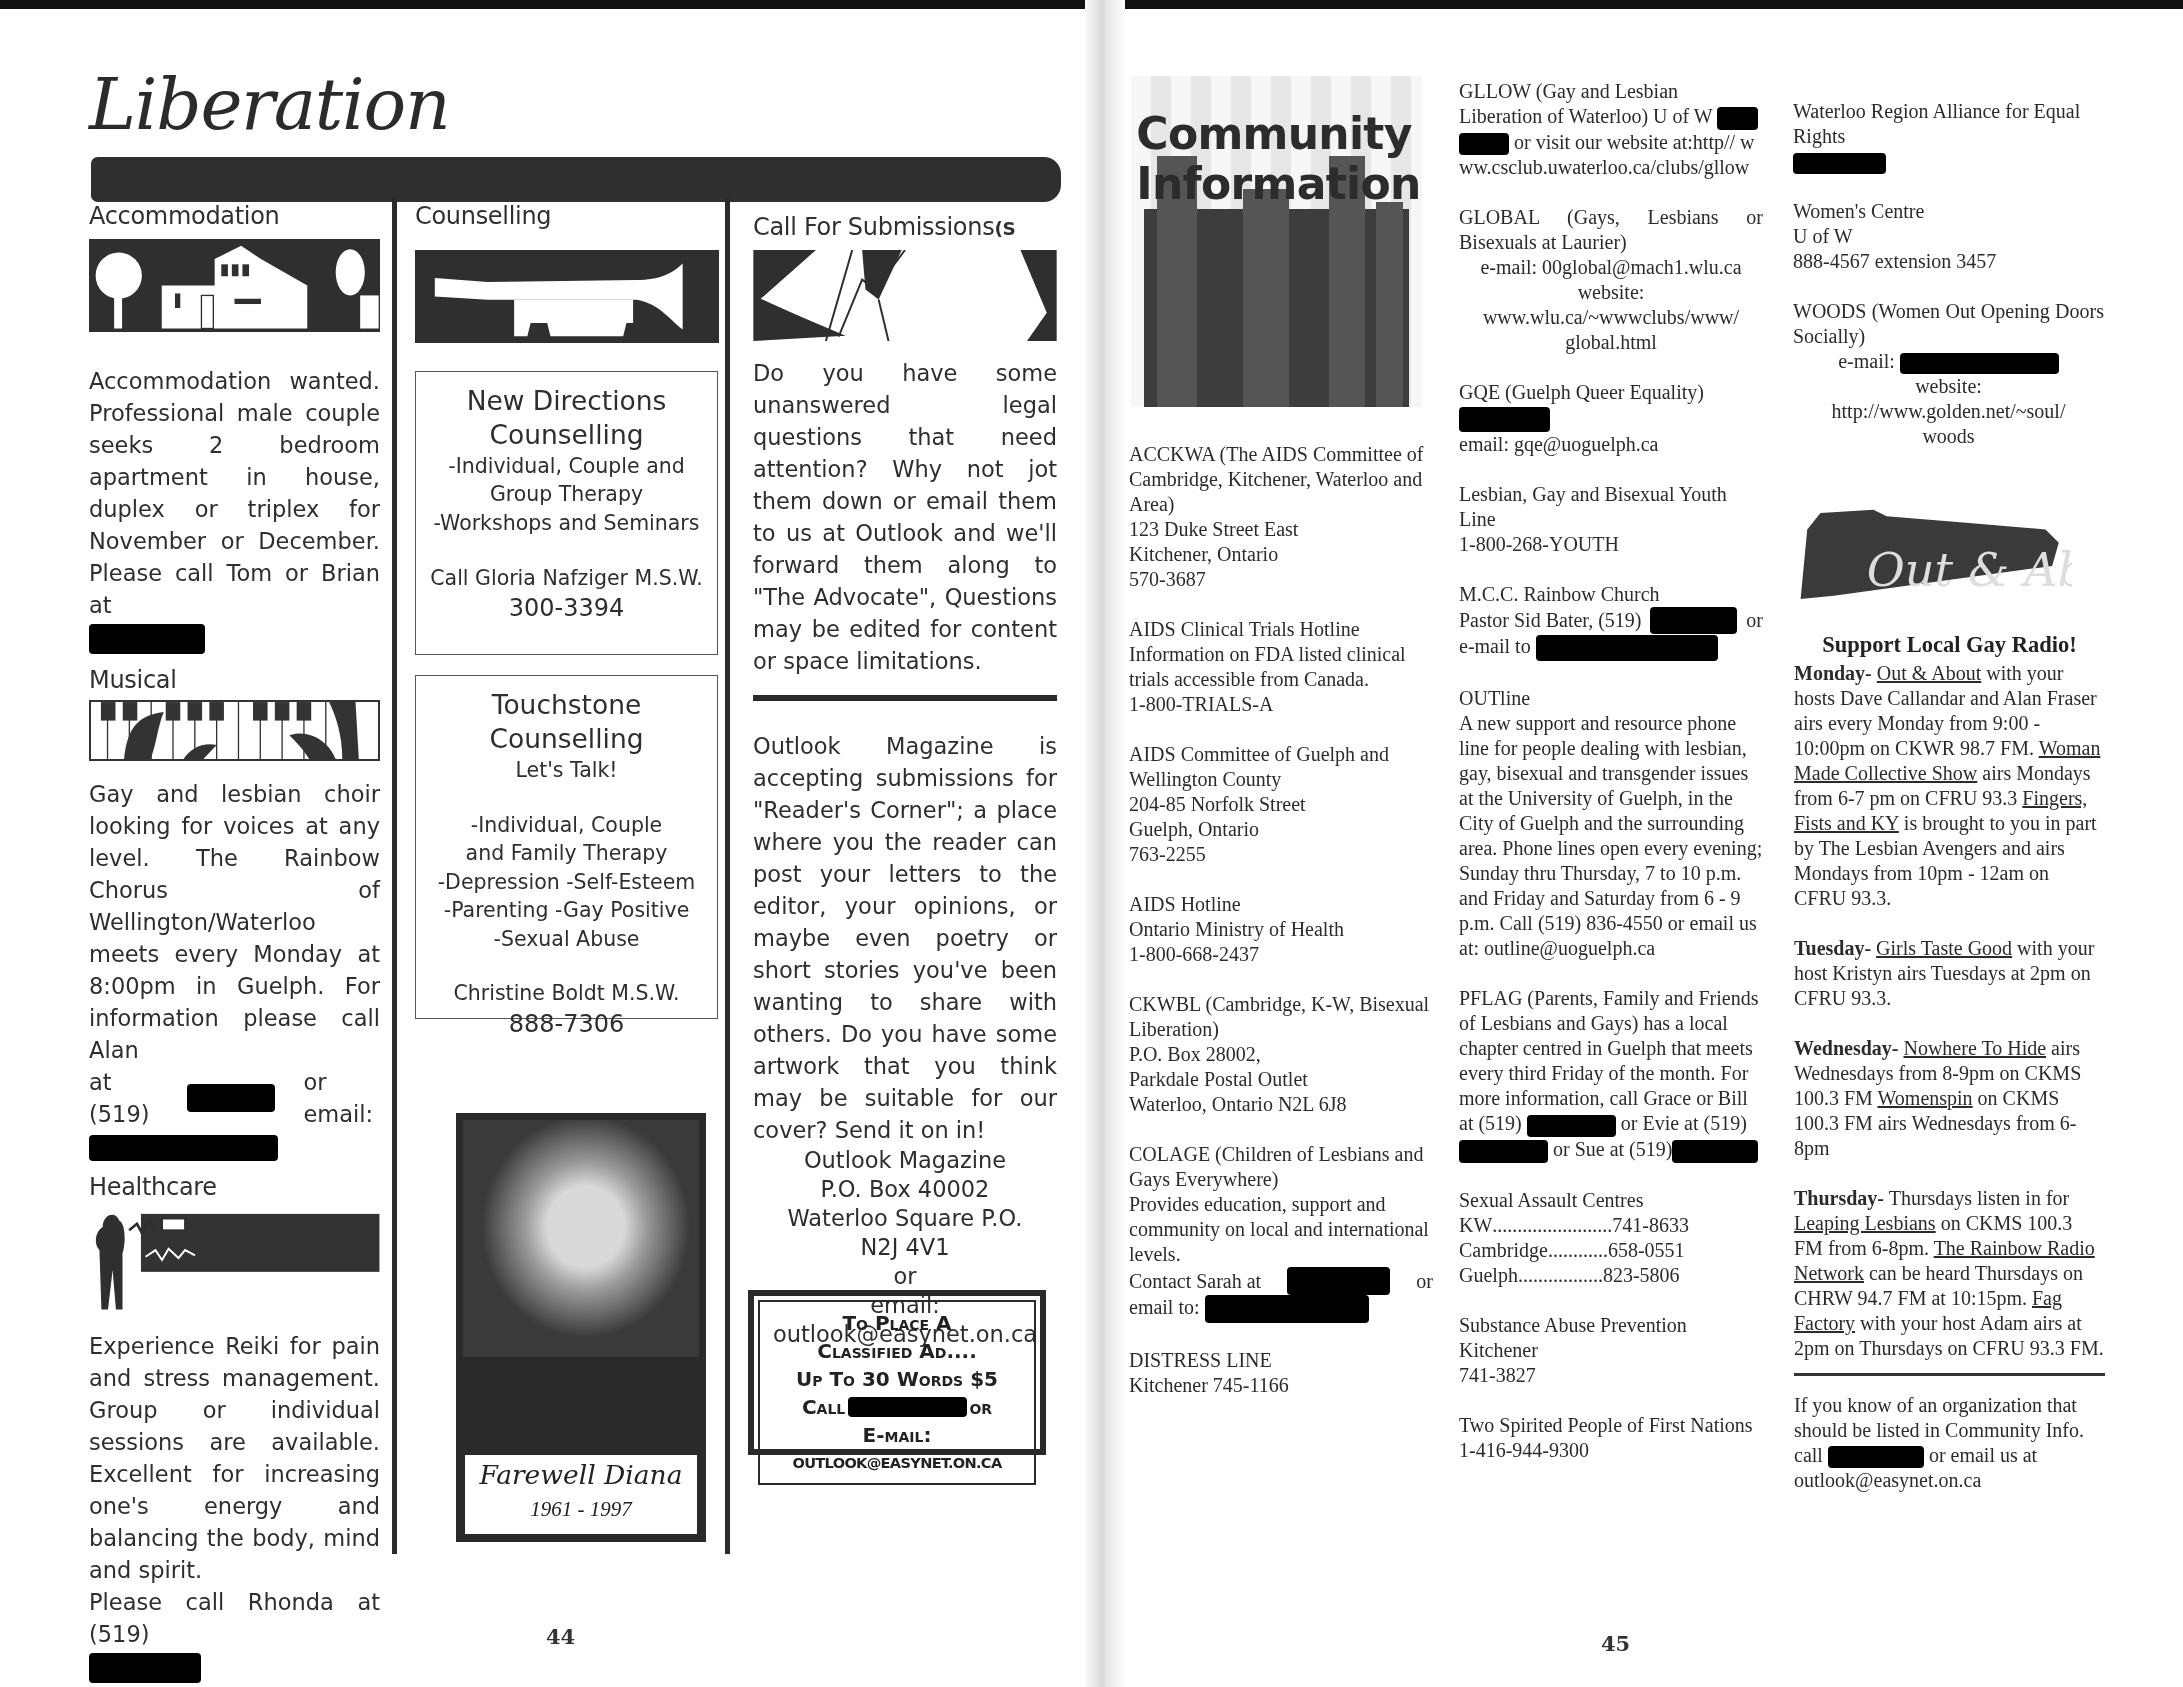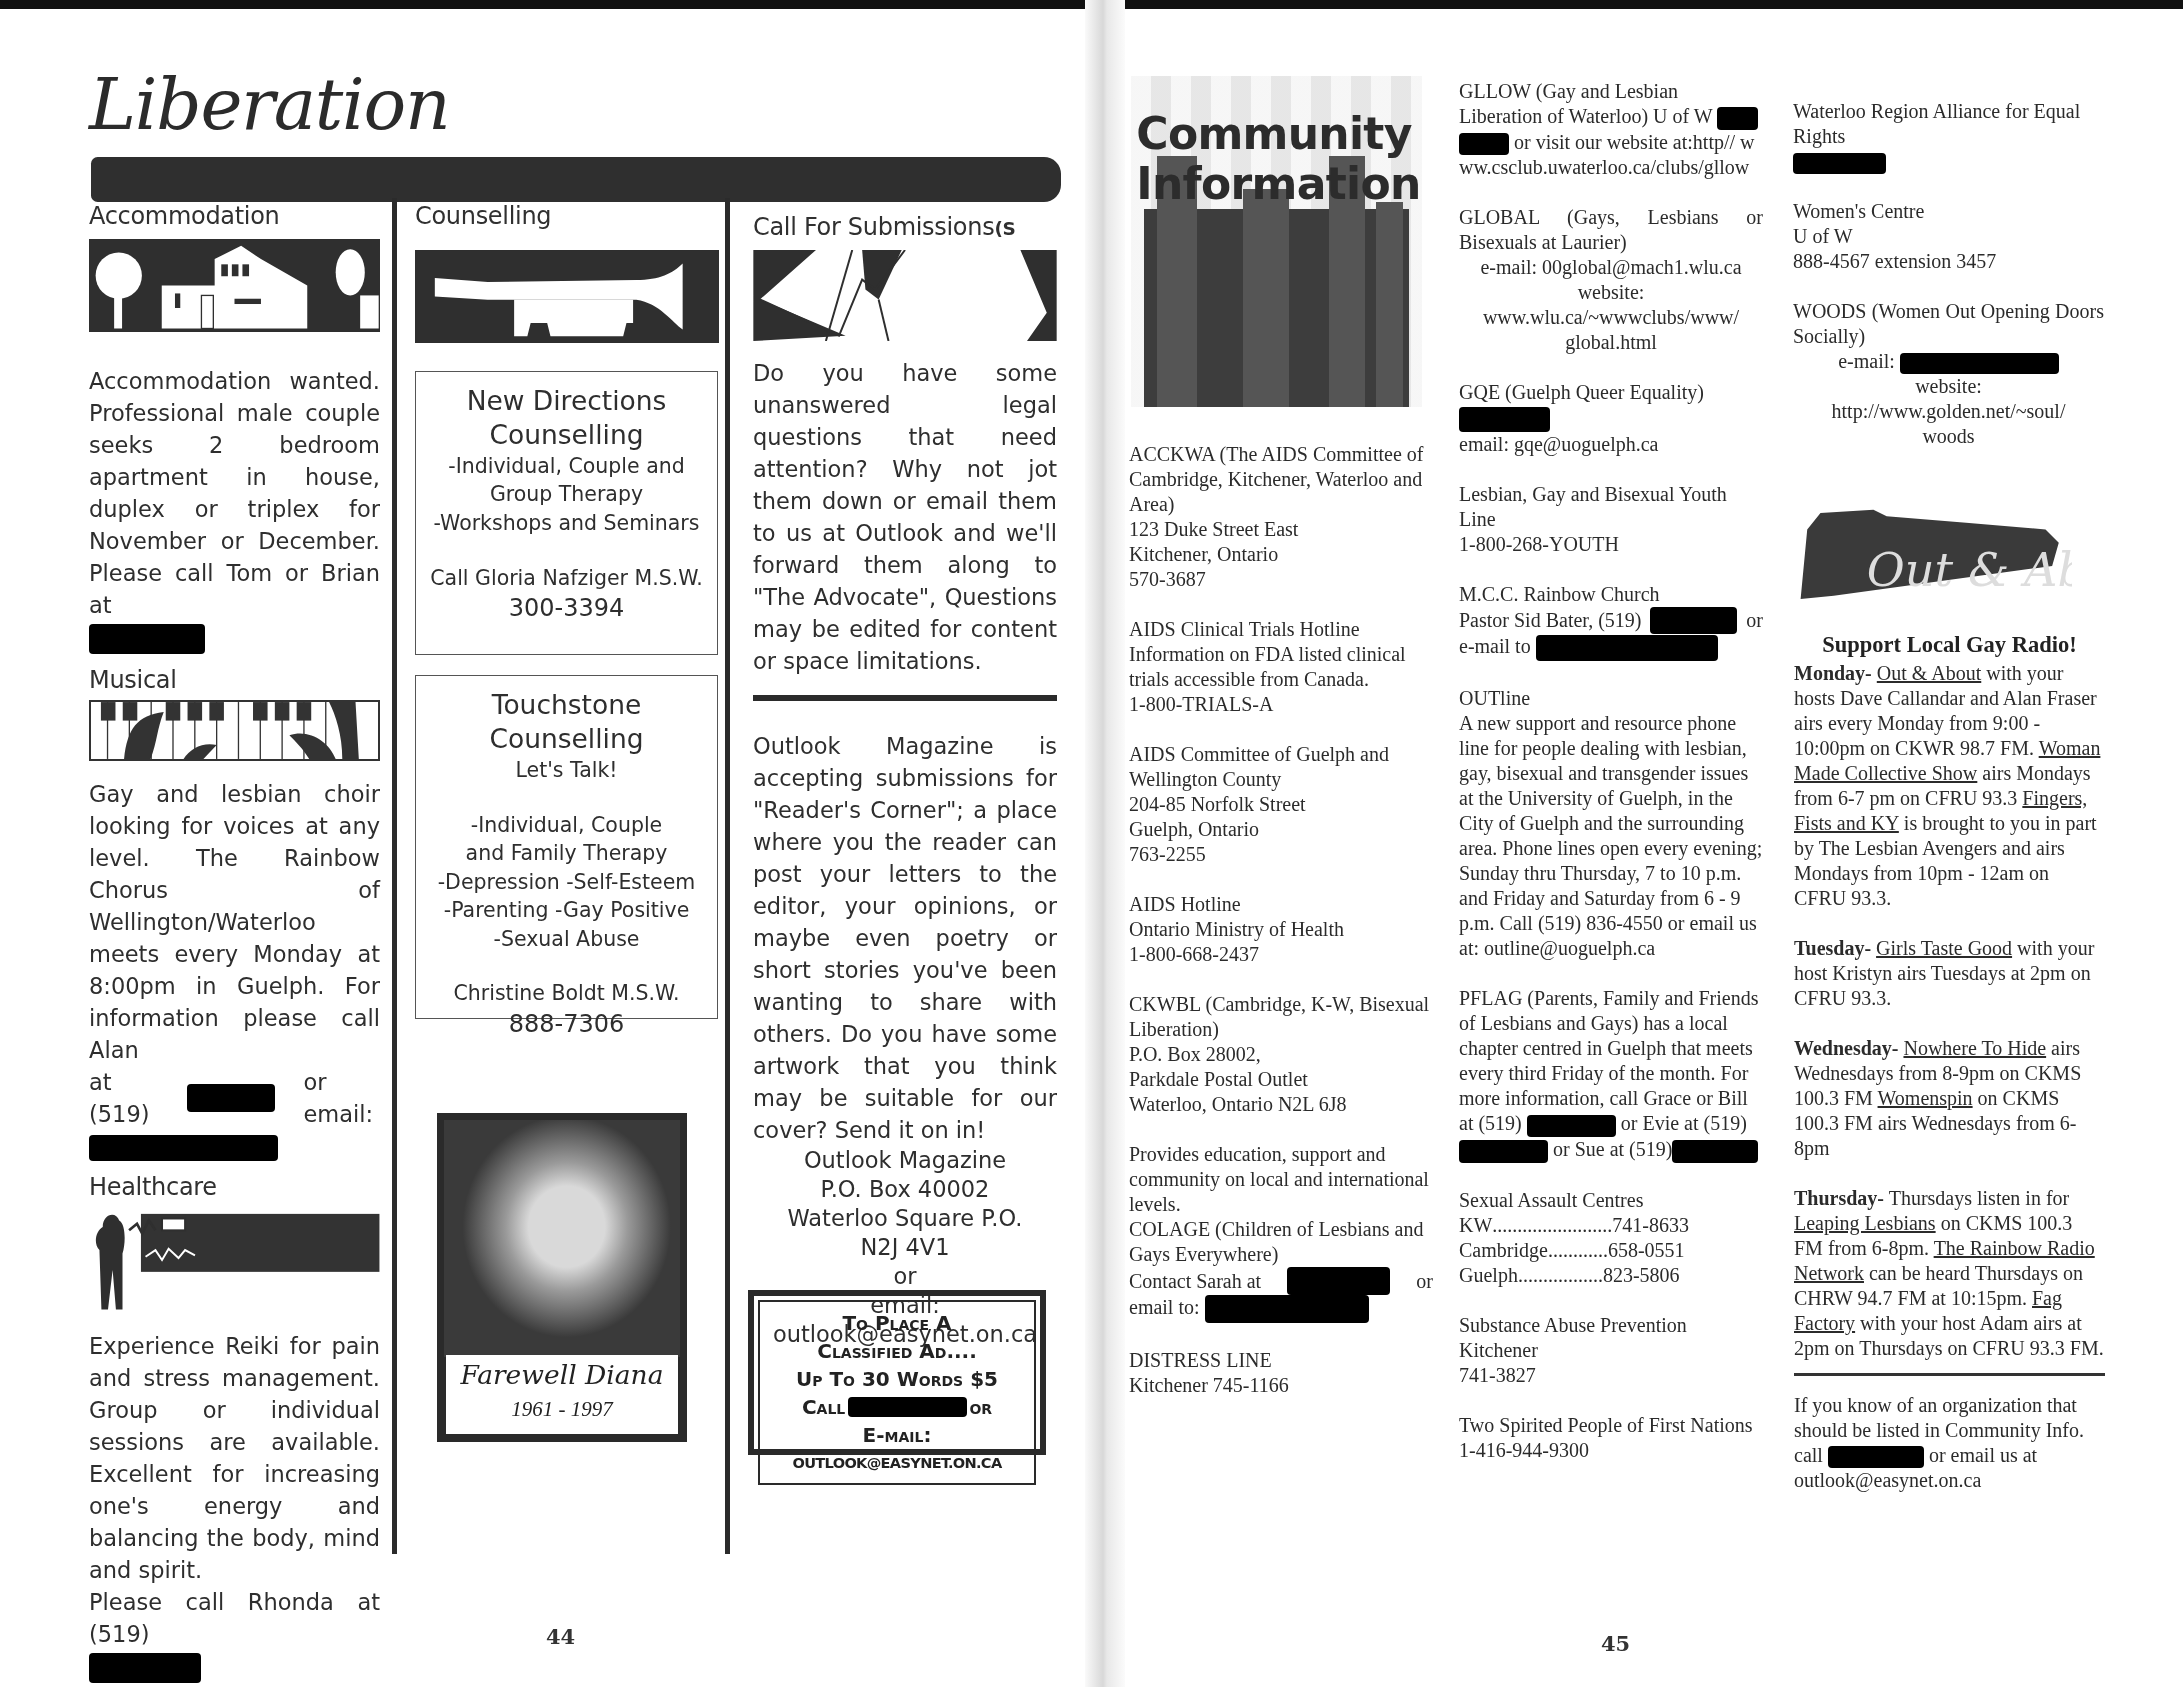--- a/index.html
+++ b/index.html
@@ -196,21 +196,21 @@
         <div class="ad-line" style="margin-top:26.5px;">-Individual, Couple</div>
         <div class="ad-line">and Family Therapy</div>
         <div class="ad-line">-Depression  -Self-Esteem</div>
         <div class="ad-line">-Parenting  -Gay Positive</div>
         <div class="ad-line">-Sexual Abuse</div>
         <div class="ad-line" style="margin-top:26.5px;">Christine Boldt M.S.W.</div>
         <div class="ad-phone">888-7306</div>
       </div>
     </div>
 
-    <div class="diana-frame" style="left:437px;top:1113px;width:250px;height:329px;">
+    <div class="diana-frame" style="left:456px;top:1113px;width:250px;height:429px;">
       <div class="diana-photo"></div>
       <div class="diana-caption">
         <div class="diana-name">Farewell Diana</div>
         <div class="diana-years">1961 - 1997</div>
       </div>
     </div>
 
     <div class="col" style="left:753px;top:202px;width:304px;">
       <div class="sec-head" style="margin-top:10.6px;">
         <span>Call For Submissions</span><span style="font-weight:bold;font-size:18.5px;">(S</span>
@@ -294,22 +294,22 @@
       <div>Ontario Ministry of Health</div>
       <div>1-800-668-2437</div>
     </div>
     <div class="entry j">
       <div>CKWBL (Cambridge, K-W, Bisexual Liberation)</div>
       <div>P.O. Box 28002,</div>
       <div>Parkdale Postal Outlet</div>
       <div>Waterloo, Ontario N2L 6J8</div>
     </div>
     <div class="entry j">
+      <div>COLAGE (Children of Lesbians and Gays Everywhere)</div>
       <div>Provides education, support and community on local and international levels.</div>
-      <div>COLAGE (Children of Lesbians and Gays Everywhere)</div>
       <div style="display:flex;justify-content:space-between;align-items:center;">
         <span>Contact Sarah at</span>
         <span class="redact" style="width:103px;height:28px;"></span>
         <span>or</span>
       </div>
       <div><span>email to:</span> <span class="redact" style="width:164px;height:28px;"></span></div>
     </div>
     <div class="entry">
       <div>DISTRESS LINE</div>
       <div>Kitchener  745-1166</div>

